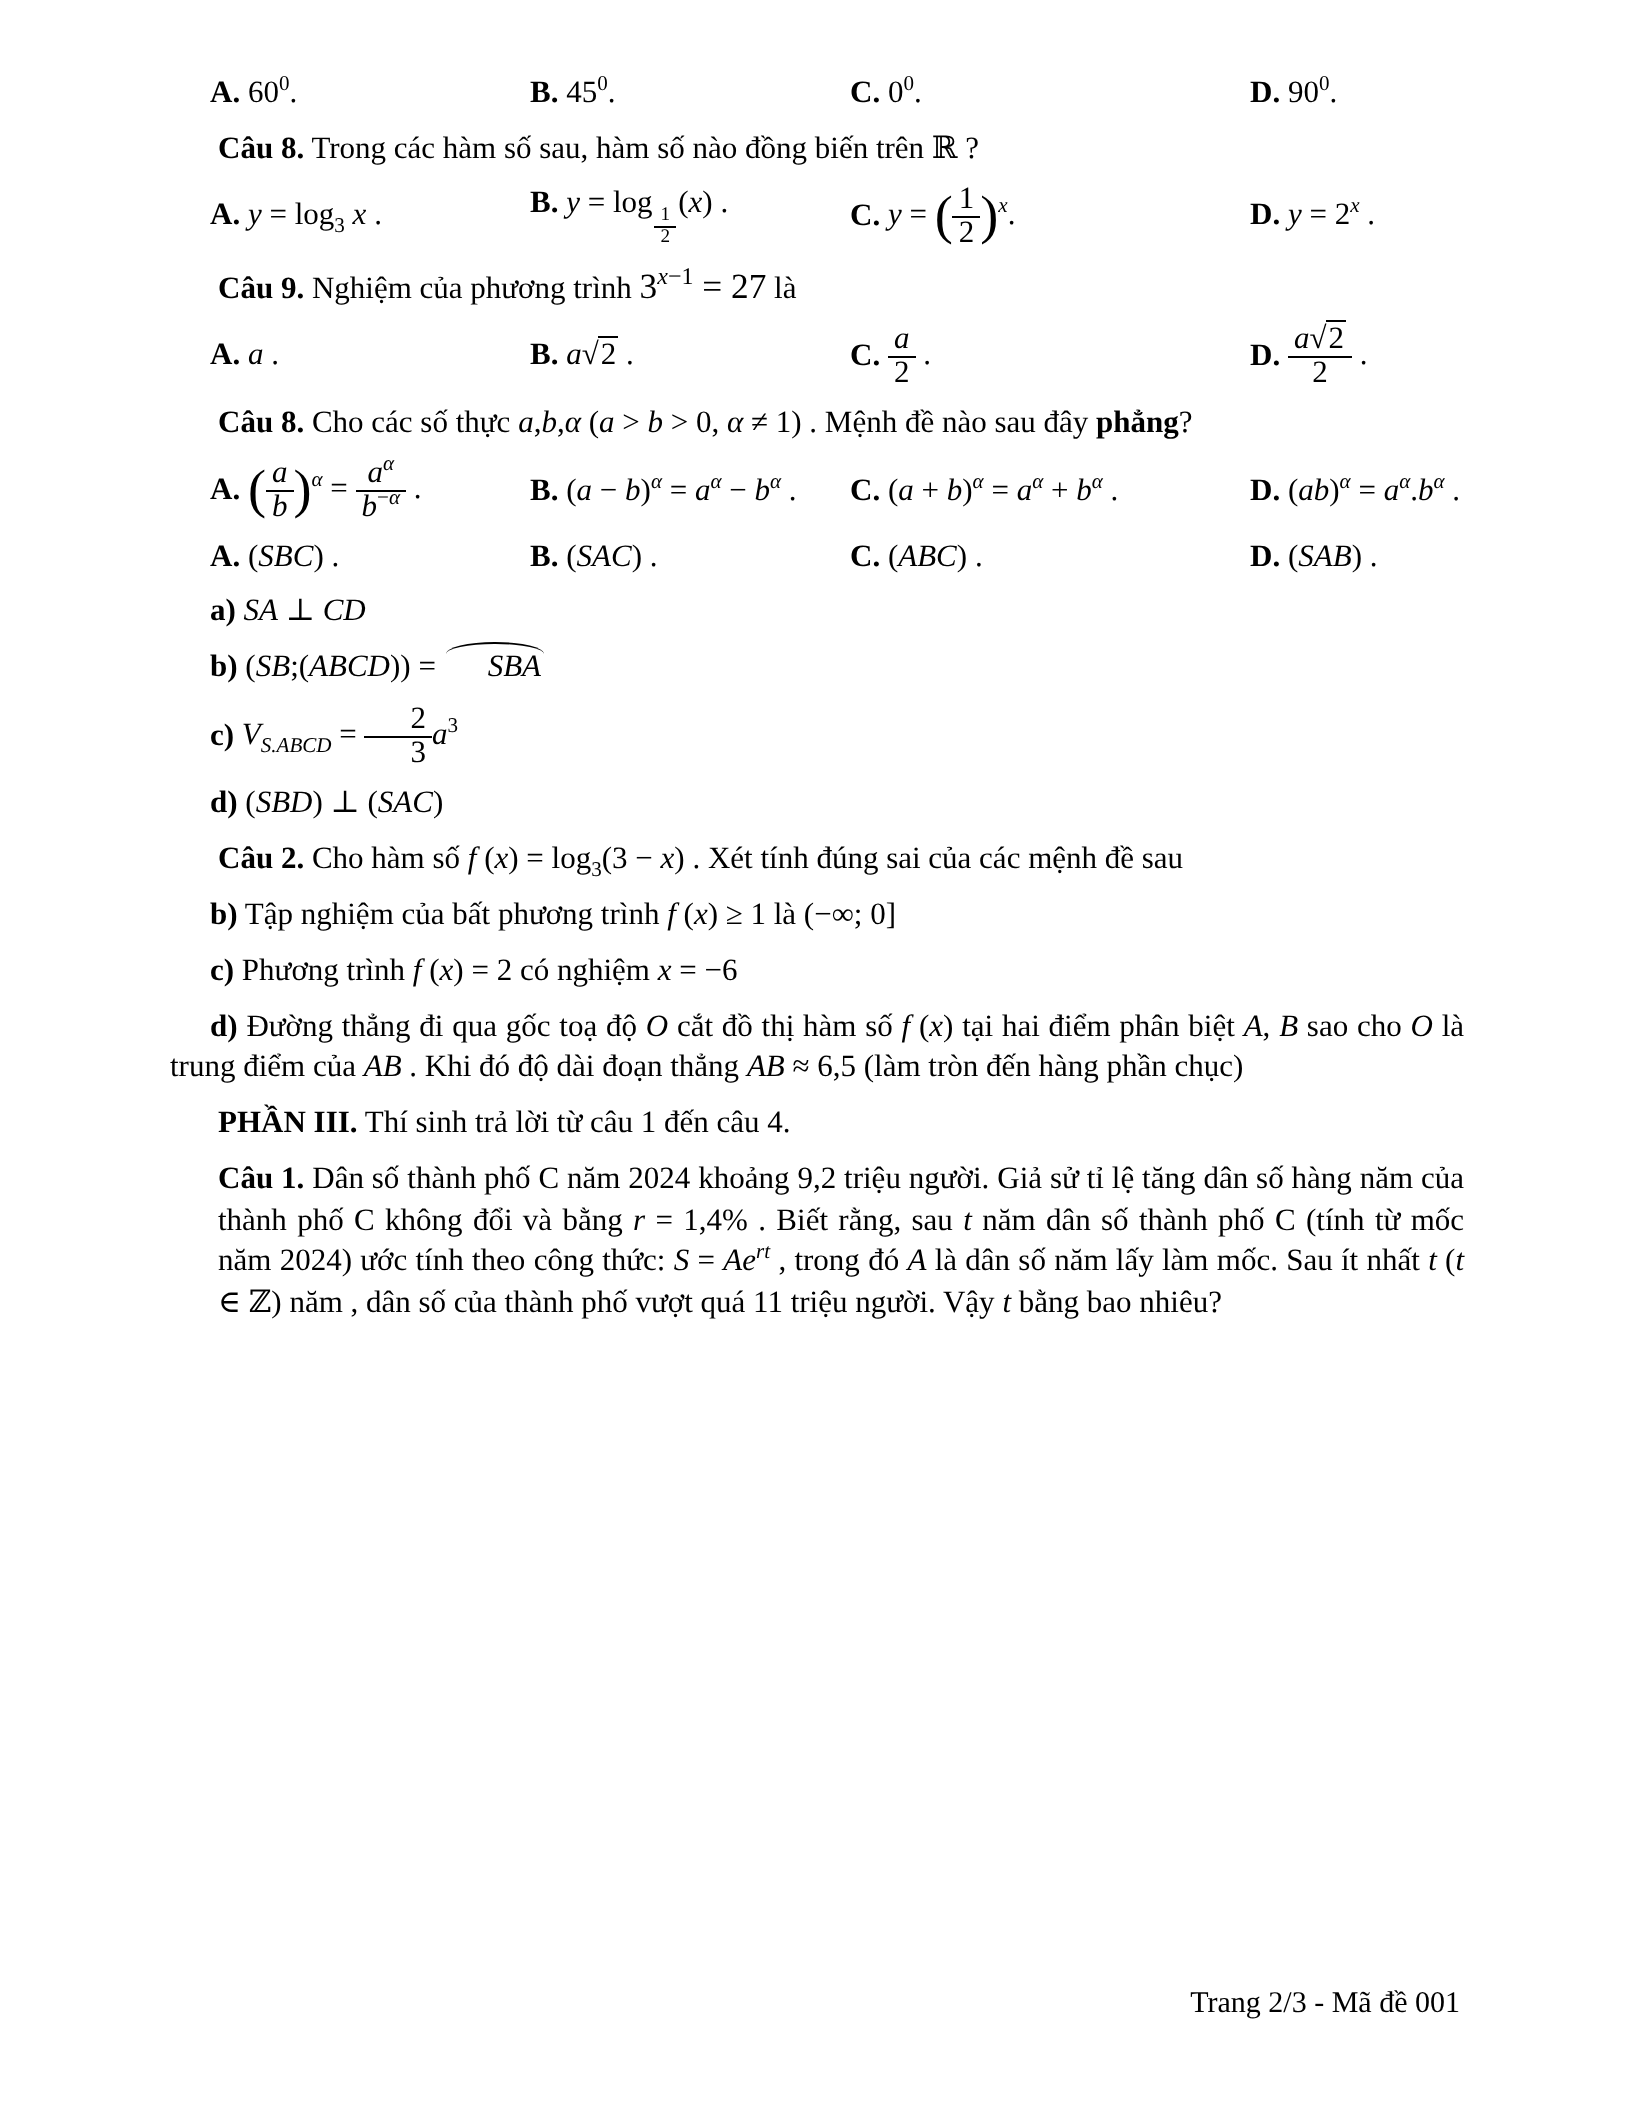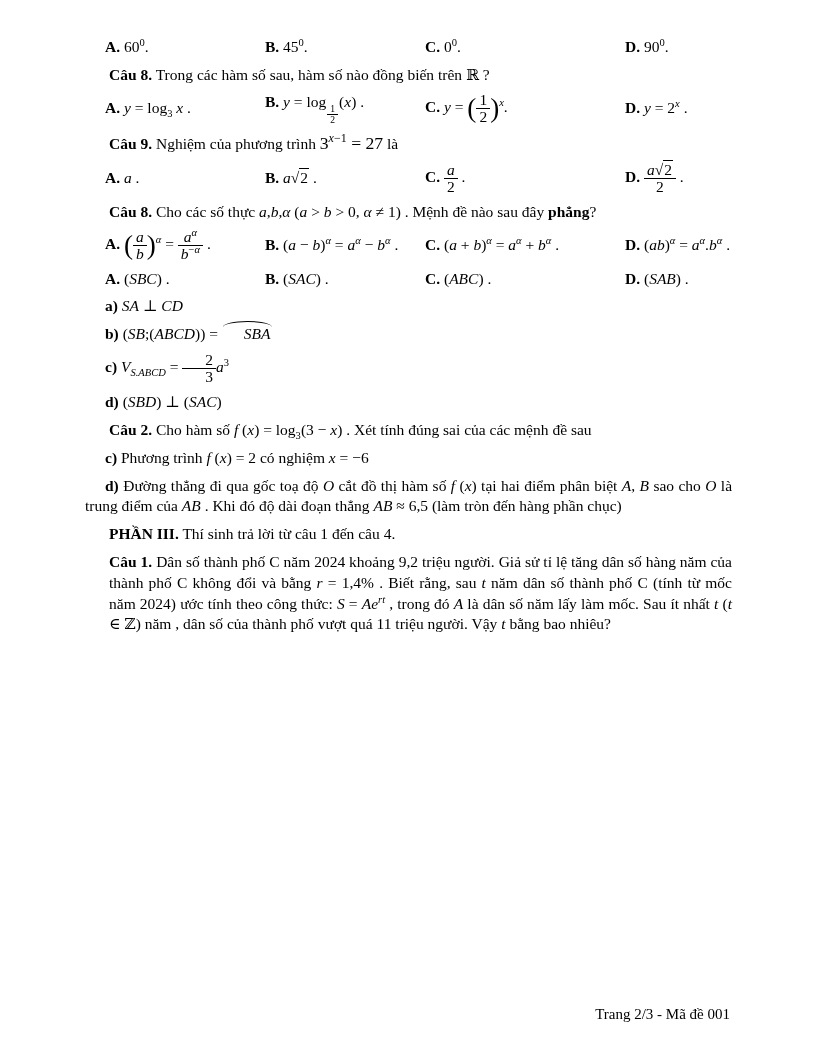--- a/index.html
+++ b/index.html
@@ -27,21 +27,21 @@
   .bigp { font-size: 175%; line-height: 0.8; vertical-align: middle; }
   .mlarge { font-size: 114%; }
   .ovl { border-top: 1px solid #000; padding: 0 1px; }
   .logbase { display: inline-block; font-size: 62%; vertical-align: -1.0em; margin: 0 1px; line-height: 1; }
   .hat { position: relative; display: inline-block; padding: 0 2px; }
   .hat::before {
     content: ""; position: absolute; left: 1px; right: 1px; top: -3px; height: 5px;
     border-top: 1.4px solid #000; border-radius: 50% 50% 0 0 / 100% 100% 0 0;
   }
   .sub { margin: 7px 0; text-align: justify; text-indent: 20px; }
-  .footer { position: absolute; right: 86px; bottom: 32px; font-size: 15px; }
+  .footer { position: absolute; right: 86px; bottom: 44px; font-size: 15px; }
 </style>
 </head>
 <body>
 
 <div class="page">
 
   <div class="opt-row">
     <div class="opt"><b class="optlab">A.</b> <span>60<sup>0</sup>.</span></div>
     <div class="opt"><b class="optlab">B.</b> <span>45<sup>0</sup>.</span></div>
     <div class="opt"><b class="optlab">C.</b> <span>0<sup>0</sup>.</span></div>
@@ -80,20 +80,21 @@
     <div class="opt"><b class="optlab">D.</b> <span>(<i>SAB</i>) .</span></div>
   </div>
 
 
   <p class="sub"><b>a)</b> <span><i>SA</i> ⊥ <i>CD</i></span></p>
   <p class="sub"><b>b)</b> <span>(<i>SB</i>;(<i>ABCD</i>)) = <span class="hat"><i>SBA</i></span></span></p>
   <p class="sub"><b>c)</b> <span><i>V</i><sub><i>S.ABCD</i></sub> = <span class="vfrac"><span class="vn">2</span><span class="vd">3</span></span><i>a</i><sup>3</sup></span></p>
   <p class="sub"><b>d)</b> <span>(<i>SBD</i>) ⊥ (<i>SAC</i>)</span></p>
 
   <p class="q"><b>Câu 2.</b> <span>Cho hàm số <i>f</i> (<i>x</i>) = log<sub>3</sub>(3 − <i>x</i>) . Xét tính đúng sai của các mệnh đề sau</span></p>
+  <p class="sub"><b>b)</b> <span>Tập nghiệm của bất phương trình <i>f</i> (<i>x</i>) ≥ 1 là (−∞; 0]</span></p>
   <p class="sub"><b>c)</b> <span>Phương trình <i>f</i> (<i>x</i>) = 2 có nghiệm <i>x</i> = −6</span></p>
   <p class="sub"><b>d)</b> <span>Đường thẳng đi qua gốc toạ độ <i>O</i> cắt đồ thị hàm số <i>f</i> (<i>x</i>) tại hai điểm phân biệt <i>A</i>, <i>B</i> sao cho <i>O</i> là trung điểm của <i>AB</i> . Khi đó độ dài đoạn thẳng <i>AB</i> ≈ 6,5 (làm tròn đến hàng phần chục)</span></p>
 
   <p class="para"><b>PHẦN III.</b> <span>Thí sinh trả lời từ câu 1 đến câu 4.</span></p>
 
   <p class="q"><b>Câu 1.</b> <span>Dân số thành phố C năm 2024 khoảng 9,2 triệu người. Giả sử tỉ lệ tăng dân số hàng năm của thành phố C không đổi và bằng <i>r</i> = 1,4% . Biết rằng, sau <i>t</i> năm dân số thành phố C (tính từ mốc năm 2024) ước tính theo công thức: <i>S</i> = <i>Ae</i><sup><i>rt</i></sup> , trong đó <i>A</i> là dân số năm lấy làm mốc. Sau ít nhất <i>t</i> (<i>t</i> ∈ ℤ) năm , dân số của thành phố vượt quá 11 triệu người. Vậy <i>t</i> bằng bao nhiêu?</span></p>
 
 </div>
 
 <div class="footer">Trang 2/3 - Mã đề 001</div>

